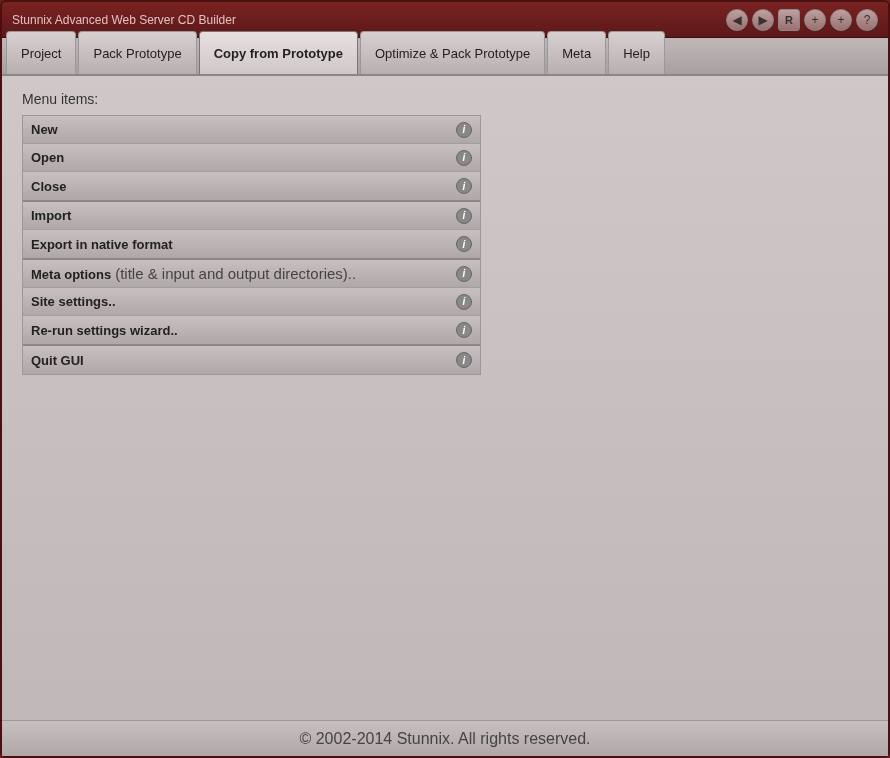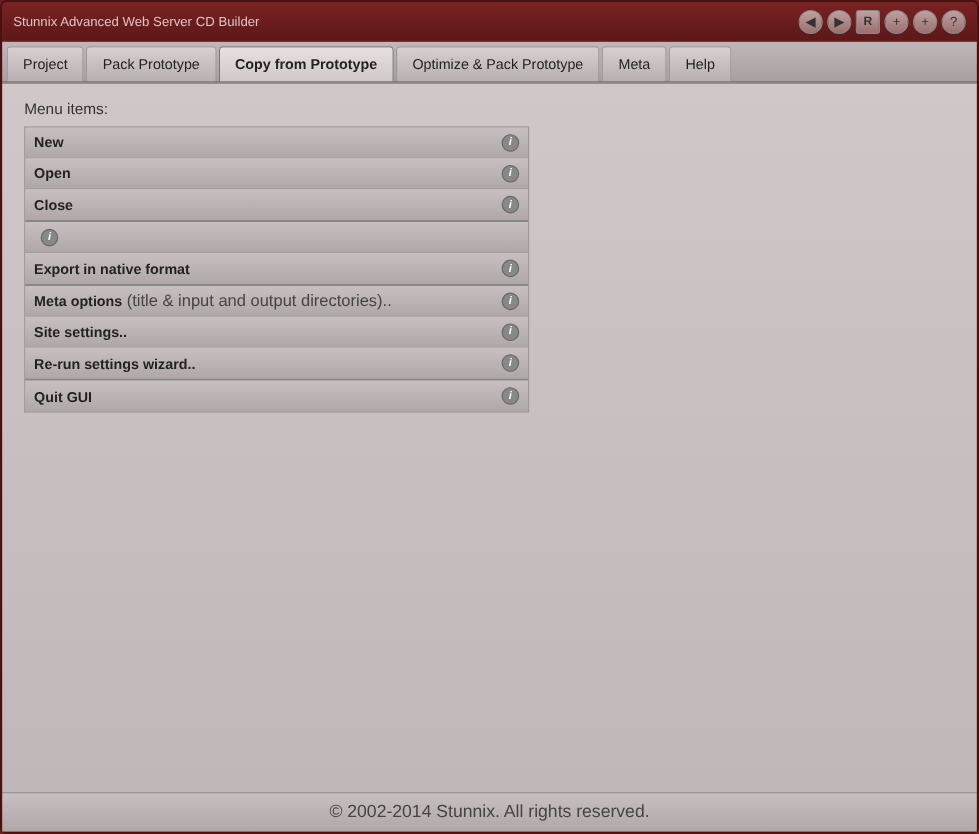--- a/index.html
+++ b/index.html
@@ -89,21 +89,21 @@
     .nav-tab {
       padding: 6px 14px;
       font-size: 13px;
       color: #222;
       cursor: pointer;
       background: linear-gradient(to bottom, #d8d0d0 0%, #b8b0b0 100%);
       border: 1px solid #999;
       border-bottom: none;
       border-radius: 4px 4px 0 0;
       margin-right: 2px;
-      height: 32px;
+      height: 43px;
       display: flex;
       align-items: center;
       white-space: nowrap;
     }
 
     .nav-tab.active {
       background: linear-gradient(to bottom, #e8e0e0 0%, #d0c8c8 100%);
       border-color: #777;
       font-weight: bold;
     }
@@ -237,20 +237,21 @@
           <div class="info-icon">i</div>
         </div>
         <div class="menu-item">
           <span class="menu-item-text">Close</span>
           <div class="info-icon">i</div>
         </div>
       </div>
 
       <div class="menu-group">
         <div class="menu-item">
+          <span class="menu-item-text">Import</span>
           <div class="info-icon">i</div>
         </div>
         <div class="menu-item">
           <span class="menu-item-text">Export in native format</span>
           <div class="info-icon">i</div>
         </div>
       </div>
 
       <div class="menu-group">
         <div class="menu-item">

